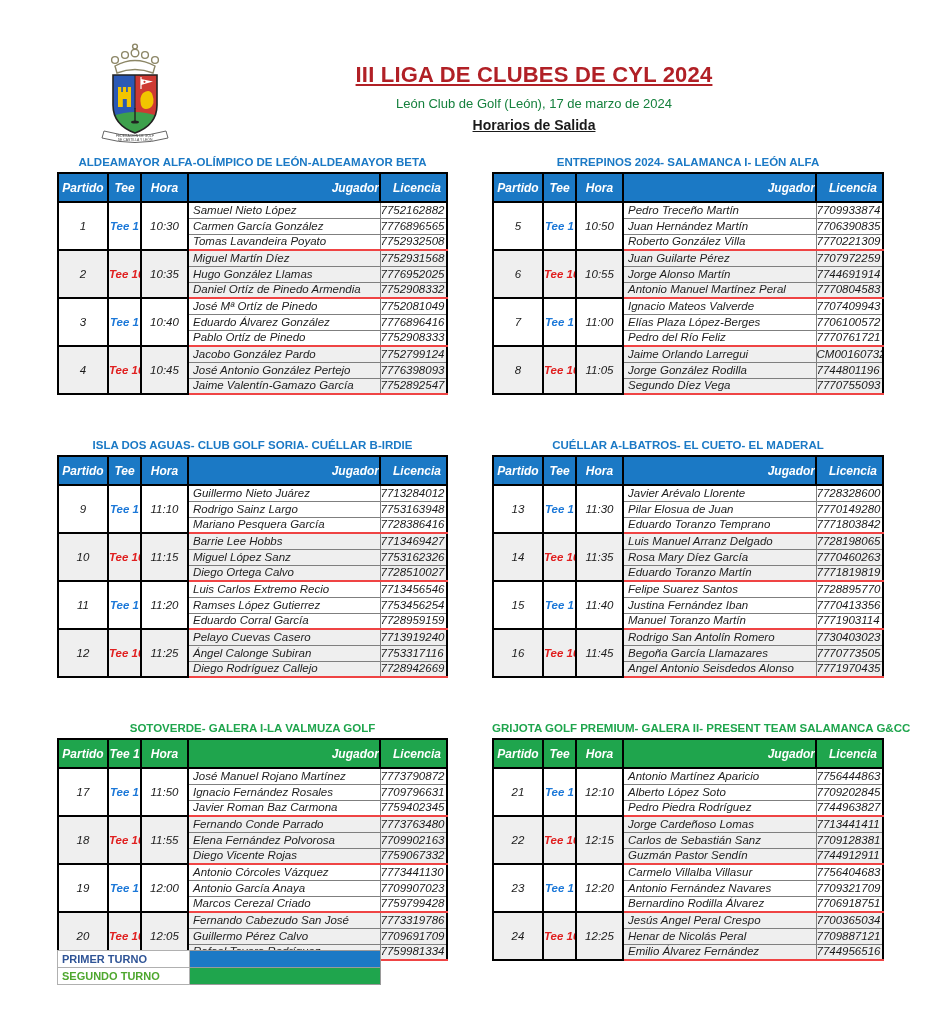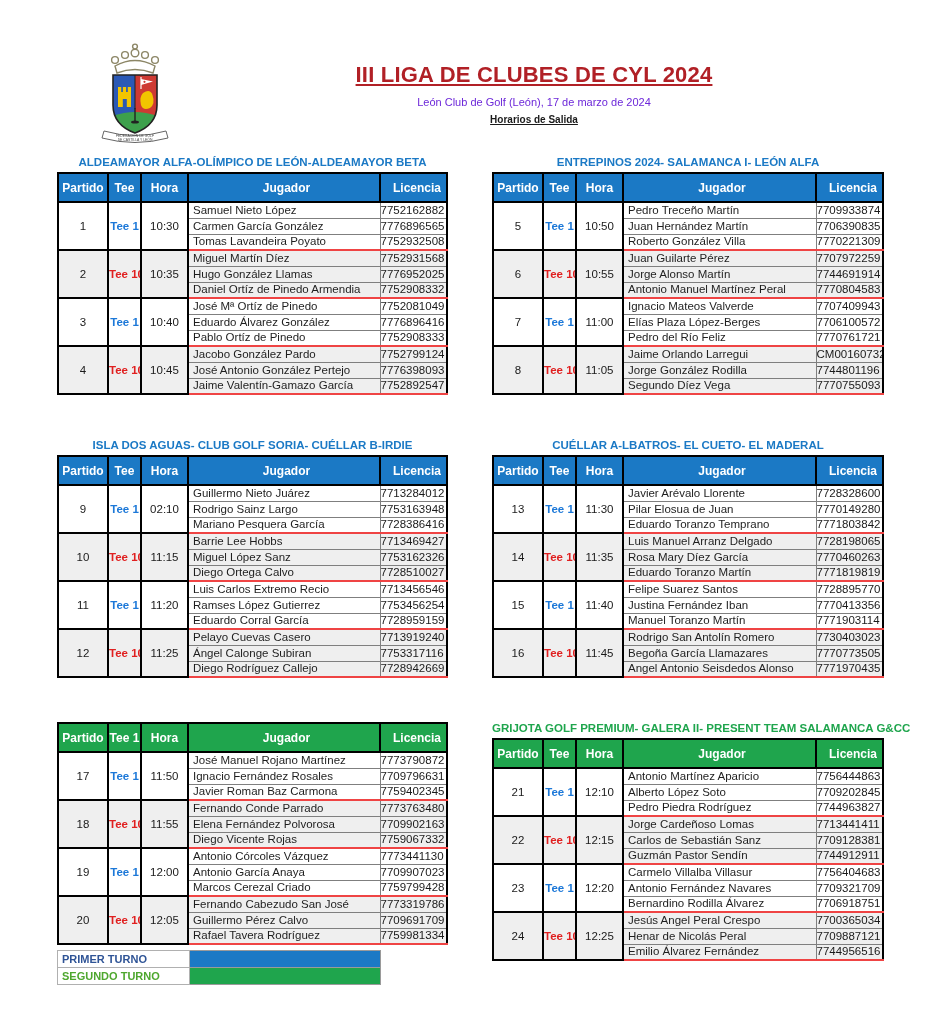--- a/index.html
+++ b/index.html
@@ -9,41 +9,41 @@
     font-family: "Liberation Sans", sans-serif; color: #1a1a1a; overflow: hidden;
   }
 
   
   .logo { position: absolute; left: 84px; top: 42px; width: 102px; height: 104px; }
   .titles { position: absolute; left: 144px; right: 10px; top: 46px; text-align: center; margin-top: 16px; }
   .main-title {
     color: #b12026; font-size: 22px; font-weight: bold;
     text-decoration: underline; letter-spacing: 0.2px;
   }
-  .subtitle { margin-top: 8px; font-size: 11px; color: #6d28d9; }
-  .heading2 { margin-top: 6px; font-size: 10px; font-weight: bold; text-decoration: underline; }
+  .subtitle { margin-top: 8px; font-size: 13px; color: #15803d; }
+  .heading2 { margin-top: 6px; font-size: 14px; font-weight: bold; text-decoration: underline; }
 
   
   .grid {
     position: absolute; left: 57px; top: 156px; width: 805px;
     display: grid; grid-template-columns: 391px 392px; column-gap: 22px; row-gap: 19px; gap: 44px;
   }
   .tsec { width: 100%; }
   .sec-title { text-align: center; font-size: 11.5px; font-weight: bold; margin-bottom: 4px; white-space: nowrap; }
   .blue .sec-title { color: #1b79c5; }
   .green .sec-title { color: #1fa54d; }
 
-  table.sched { width: 100%; border-collapse: collapse; table-layout: fixed; border: 2px solid #000; }
+  table.sched { width: 100%; border-collapse: collapse; table-layout: fixed; border: 2px solid #000; font-style: italic; }
   .sched th {
     height: 29px; color: #fff; font-size: 12px; font-weight: bold;
     border: 2px solid #000; text-align: center; overflow: hidden;
   }
   .blue .sched th { background: #1b79c5; }
   .green .sched th { background: #1fa54d; }
-  .sched th.h3 { text-align: center; padding-left: 5px; }
+  .sched th.h3 { text-align: right; padding-left: 5px; }
   .sched th.h4 { text-align: right; padding-right: 5px; }
 
   .sched td { font-size: 11.5px; height: 16px; line-height: 1.1; overflow: hidden; white-space: nowrap; background: #fff; }
   .pc, .tc, .hc { border: 2px solid #000; text-align: center; }
   .tc { font-weight: bold; }
   .tc.tee1 { color: #1c78d8; }
   .tc.tee10 { color: #e02020; }
   .nc { border: 1px solid #7f7f7f; text-align: left; padding-left: 4px; color: #1e1e1e; }
   .lc { border: 1px solid #7f7f7f; text-align: right; padding-right: 4px; }
   tr.gend .nc, tr.gend .lc { border-bottom: 2px solid #ef4444; }
@@ -306,21 +306,21 @@
             <th class="h h1">Tee</th>
             <th class="h h2">Hora</th>
             <th class="h h3">Jugador</th>
             <th class="h h4">Licencia</th>
           </tr>
         </thead>
         <tbody>
           <tr>
             <td class="pc" rowspan="3">9</td>
             <td class="tc tee1" rowspan="3">Tee 1</td>
-            <td class="hc" rowspan="3">02:10</td>
+            <td class="hc" rowspan="3">11:10</td>
             <td class="nc">Guillermo Nieto Juárez</td>
             <td class="lc">7713284012</td>
           </tr>
           <tr>
             <td class="nc">Rodrigo Sainz Largo</td>
             <td class="lc">7753163948</td>
           </tr>
           <tr class="gend">
             <td class="nc">Mariano Pesquera García</td>
             <td class="lc">7728386416</td>
@@ -450,20 +450,21 @@
             <td class="lc">7770773505</td>
           </tr>
           <tr class="alt gend">
             <td class="nc">Angel Antonio Seisdedos Alonso</td>
             <td class="lc">7771970435</td>
           </tr>
         </tbody>
       </table>
     </section>
     <section class="tsec green">
+      <div class="sec-title">SOTOVERDE- GALERA I-LA VALMUZA GOLF</div>
       <table class="sched">
         <colgroup>
           <col style="width: 50px;">
           <col style="width: 33px;">
           <col style="width: 47px;">
           <col>
           <col style="width: 67px;">
         </colgroup>
         <thead>
           <tr>

